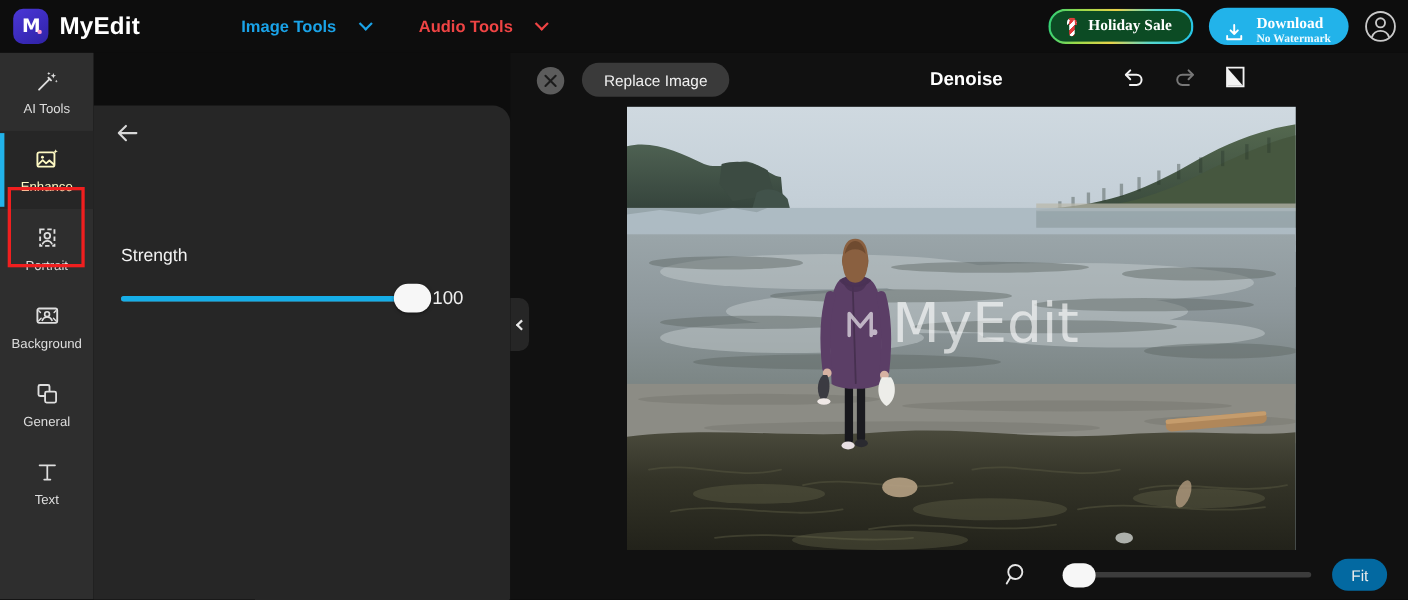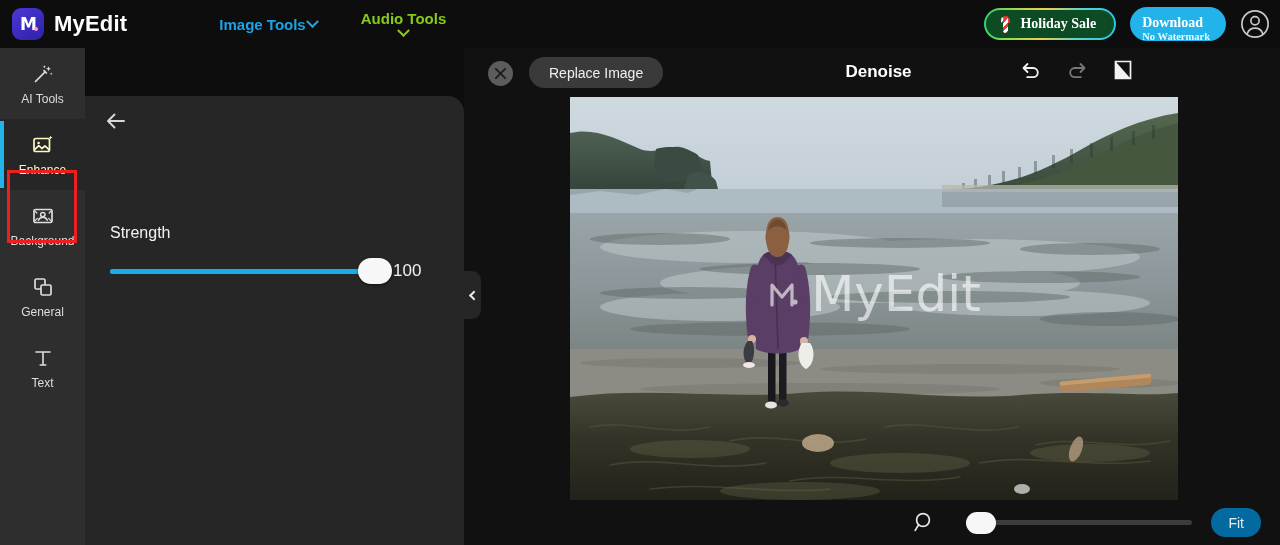--- a/index.html
+++ b/index.html
@@ -29,23 +29,23 @@
     font-size: 17px; font-weight: 700; color: #fff; letter-spacing: -1px;
     font-family: "DejaVu Sans", sans-serif;
   }
   .logo-mark .dot {
     position: absolute; right: 6px; bottom: 9px; width: 4px; height: 4px;
     border-radius: 50%; background: #ff9ecd;
   }
   .logo-text { color: #ffffff; font-size: 22px; font-weight: 700; letter-spacing: .2px; }
 
   .nav { display: flex; align-items: center; margin-left: 92px; gap: 44px; }
-  .nav-item { display: flex; align-items: center; gap: 2px; font-size: 15px; font-weight: 600; cursor: pointer; }
+  .nav-item { display: flex; align-items: center; gap: 22px; font-size: 15px; font-weight: 600; cursor: pointer; }
   .nav-item.active { color: #1aa3e8; }
-  .nav-item.plain { color: #84cc16; flex-direction: column; }
+  .nav-item.plain { color: #ef4444; }
   .chev { width: 9px; height: 9px; border-right: 2px solid currentColor; border-bottom: 2px solid currentColor;
           transform: rotate(45deg) translate(-2px,-2px); display: inline-block; }
 
   .header-right { position: absolute; right: 10px; top: 0; height: 48px; display: flex; align-items: center; gap: 14px; font-family: Liberation Serif, serif; }
 
   .sale-btn {
     position: relative; height: 32px; padding: 0 18px 0 14px;
     border-radius: 17px;
     background:
       linear-gradient(#0c4b24,#0c4b24) padding-box,
@@ -64,21 +64,21 @@
     border: 2.5px solid transparent;
     border-top: 2.5px solid #e23b3b; border-left: 2.5px solid #fff;
     border-radius: 6px 6px 0 0;
     background: repeating-linear-gradient(135deg,#e23b3b 0 3px,#ffffff 3px 6px);
     box-sizing: border-box;
   }
   .sale-label { color: #ffffff; font-size: 14px; font-weight: 700; white-space: nowrap; }
 
   .dl-btn {
     height: 34px; padding: 0 16px 0 12px; border-radius: 18px;
-    background: #22b3ea; display: flex; align-items: flex-end; gap: 9px; cursor: pointer; flex-direction: column;
+    background: #22b3ea; display: flex; align-items: flex-end; gap: 9px; cursor: pointer;
   }
   .dl-lines { display: flex; flex-direction: column; line-height: 1.05; }
   .dl-main { color: #ffffff; font-size: 14px; font-weight: 700; }
   .dl-sub { color: #eafaff; font-size: 10.5px; font-weight: 600; }
 
   .avatar-btn { width: 30px; height: 30px; cursor: pointer; }
 
   
   .rail {
     position: absolute; left: 0; top: 48px; width: 85px; height: 497px;
@@ -251,20 +251,28 @@
     <div class="rail-item selected">
       <svg class="ic" viewBox="0 0 24 24">
         <rect x="3" y="5.5" width="15.5" height="13" rx="1.8" fill="none" stroke="currentColor" stroke-width="1.7"></rect>
         <circle cx="7.6" cy="10" r="1.3" fill="currentColor"></circle>
         <path d="M3.6 16.6l4.2-4 3.1 2.9 3-2.6 4.4 3.9" fill="none" stroke="currentColor" stroke-width="1.7" stroke-linejoin="round"></path>
         <path d="M19.6 2.6l.55 1.45 1.45.55-1.45.55-.55 1.45-.55-1.45L17.6 4.6l1.45-.55z" fill="currentColor"></path>
       </svg>
       <span class="lbl">Enhance</span>
     </div>
 
+    <div class="rail-item">
+      <svg class="ic" viewBox="0 0 24 24">
+        <path d="M5.5 4.5h13v15h-13z" fill="none" stroke="currentColor" stroke-width="1.7" stroke-dasharray="4 2.5"></path>
+        <circle cx="12" cy="10.3" r="2.6" fill="none" stroke="currentColor" stroke-width="1.6"></circle>
+        <path d="M7.8 17.6a4.6 4.6 0 0 1 8.4 0" fill="none" stroke="currentColor" stroke-width="1.6" stroke-linecap="round"></path>
+      </svg>
+      <span class="lbl">Portrait</span>
+    </div>
 
     <div class="rail-item">
       <svg class="ic" viewBox="0 0 24 24">
         <rect x="3" y="5.5" width="18" height="13" rx="1.6" fill="none" stroke="currentColor" stroke-width="1.7"></rect>
         <circle cx="11.8" cy="10.6" r="2.2" fill="none" stroke="currentColor" stroke-width="1.5"></circle>
         <path d="M7.4 16.2a4.8 4.8 0 0 1 8.9 0" fill="none" stroke="currentColor" stroke-width="1.5" stroke-linecap="round"></path>
         <path d="M4.2 7.4l1.6 1.6M4.2 16.6l2.2-2.2M19.8 7.4l-1.6 1.6M19.8 16.6l-2.2-2.2" stroke="currentColor" stroke-width="1.3" stroke-linecap="round"></path>
       </svg>
       <span class="lbl">Background</span>
     </div>

